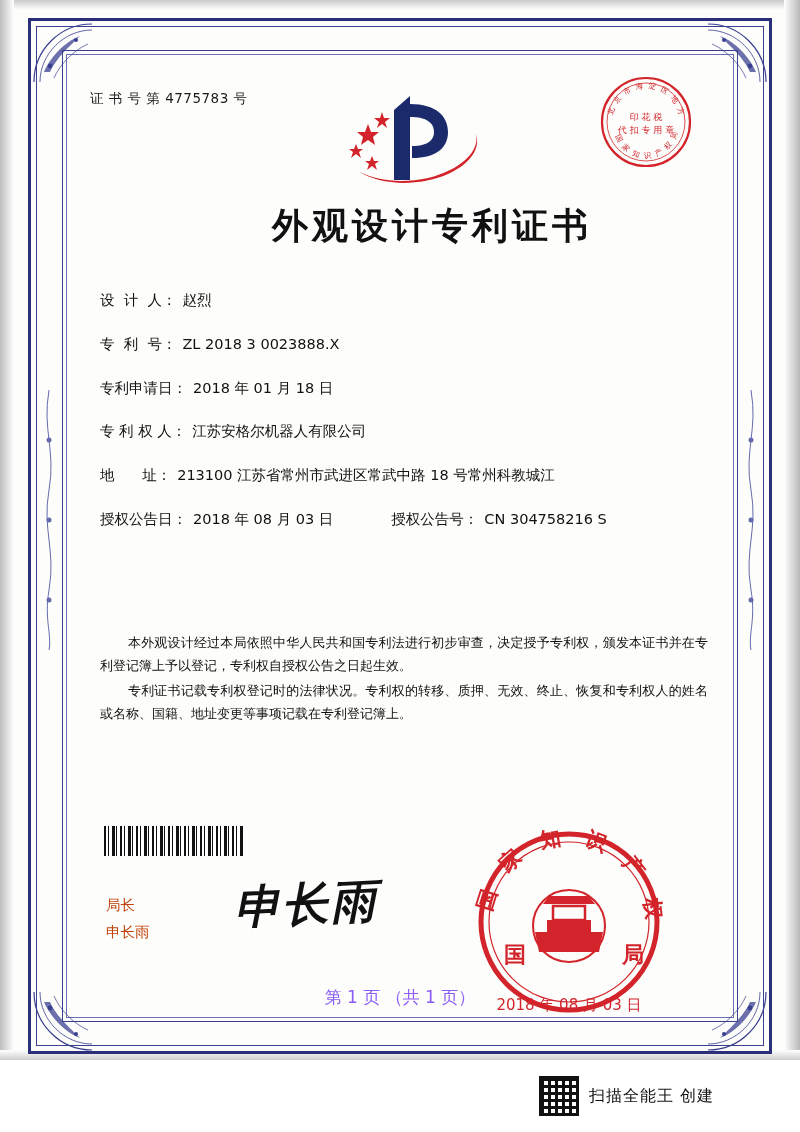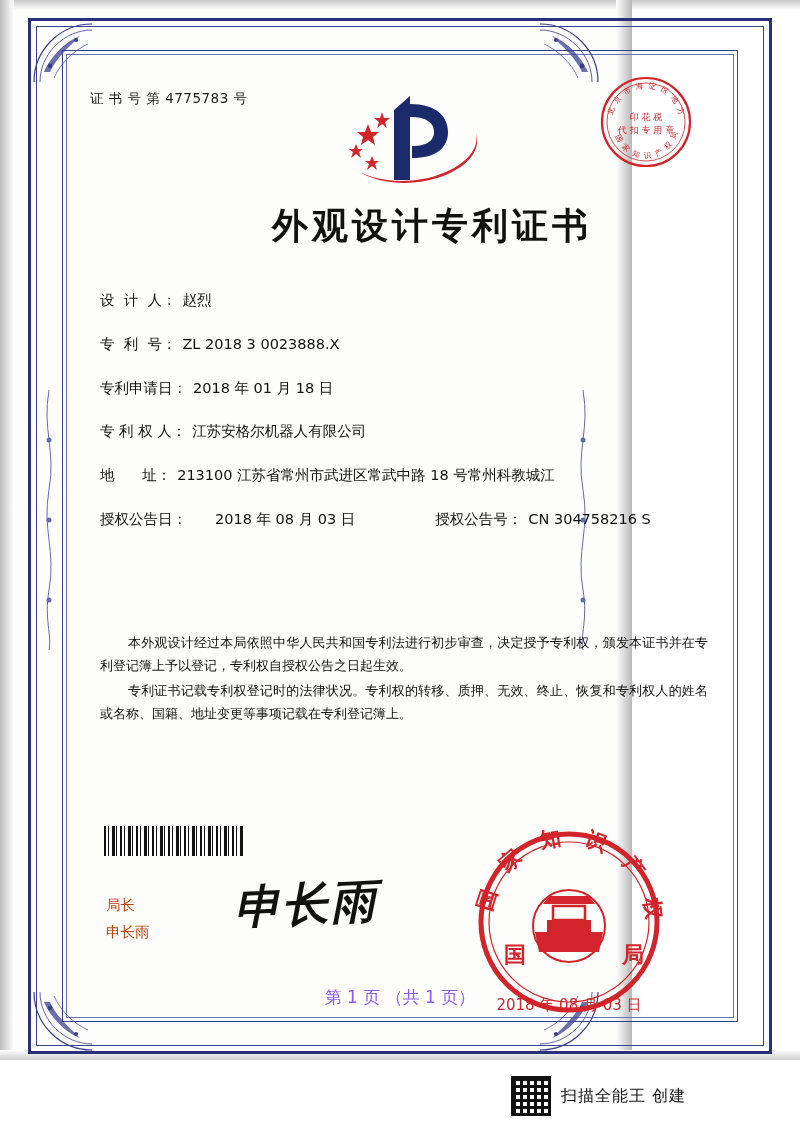--- a/index.html
+++ b/index.html
@@ -8,21 +8,21 @@
   }
   body {
     width: 800px;
     height: 1132px;
     background: #ffffff;
     font-family: "DejaVu Sans", "Liberation Sans", sans-serif;
     overflow: hidden;
   }
   .page {
     position: relative;
-    width: 632px;
+    width: 800px;
     height: 1132px;
     background: #fdfdfb;
   }
   
   .border-outer {
     position: absolute;
     left: 28px;
     top: 18px;
     width: 744px;
     height: 1036px;
@@ -157,21 +157,20 @@
   }
   .field-value .second-line {
     display: block;
     margin-left: 0;
   }
   .row-inline {
     display: flex;
     align-items: flex-start;
     margin-bottom: 16px;
     line-height: 1.5;
-    gap: 22px;
   }
   .right-part {
     margin-left: 58px;
     display: flex;
   }
 
   .paragraphs {
     position: absolute;
     left: 34px;
     top: 578px;
@@ -252,21 +251,21 @@
   .footer {
     position: absolute;
     left: 0;
     bottom: 0;
     width: 800px;
     height: 72px;
     background: #ffffff;
     display: flex;
     align-items: center;
     justify-content: flex-end;
-    padding-right: 114px;
+    padding-right: 86px;
     box-sizing: border-box;
   }
   .qr {
     width: 40px;
     height: 40px;
     margin-right: 10px;
     background:
       linear-gradient(to right, #111 0 3px, transparent 3px) 0 0/7px 7px repeat,
       linear-gradient(to bottom, #111 0 3px, transparent 3px) 0 0/7px 7px repeat,
       #fff;

